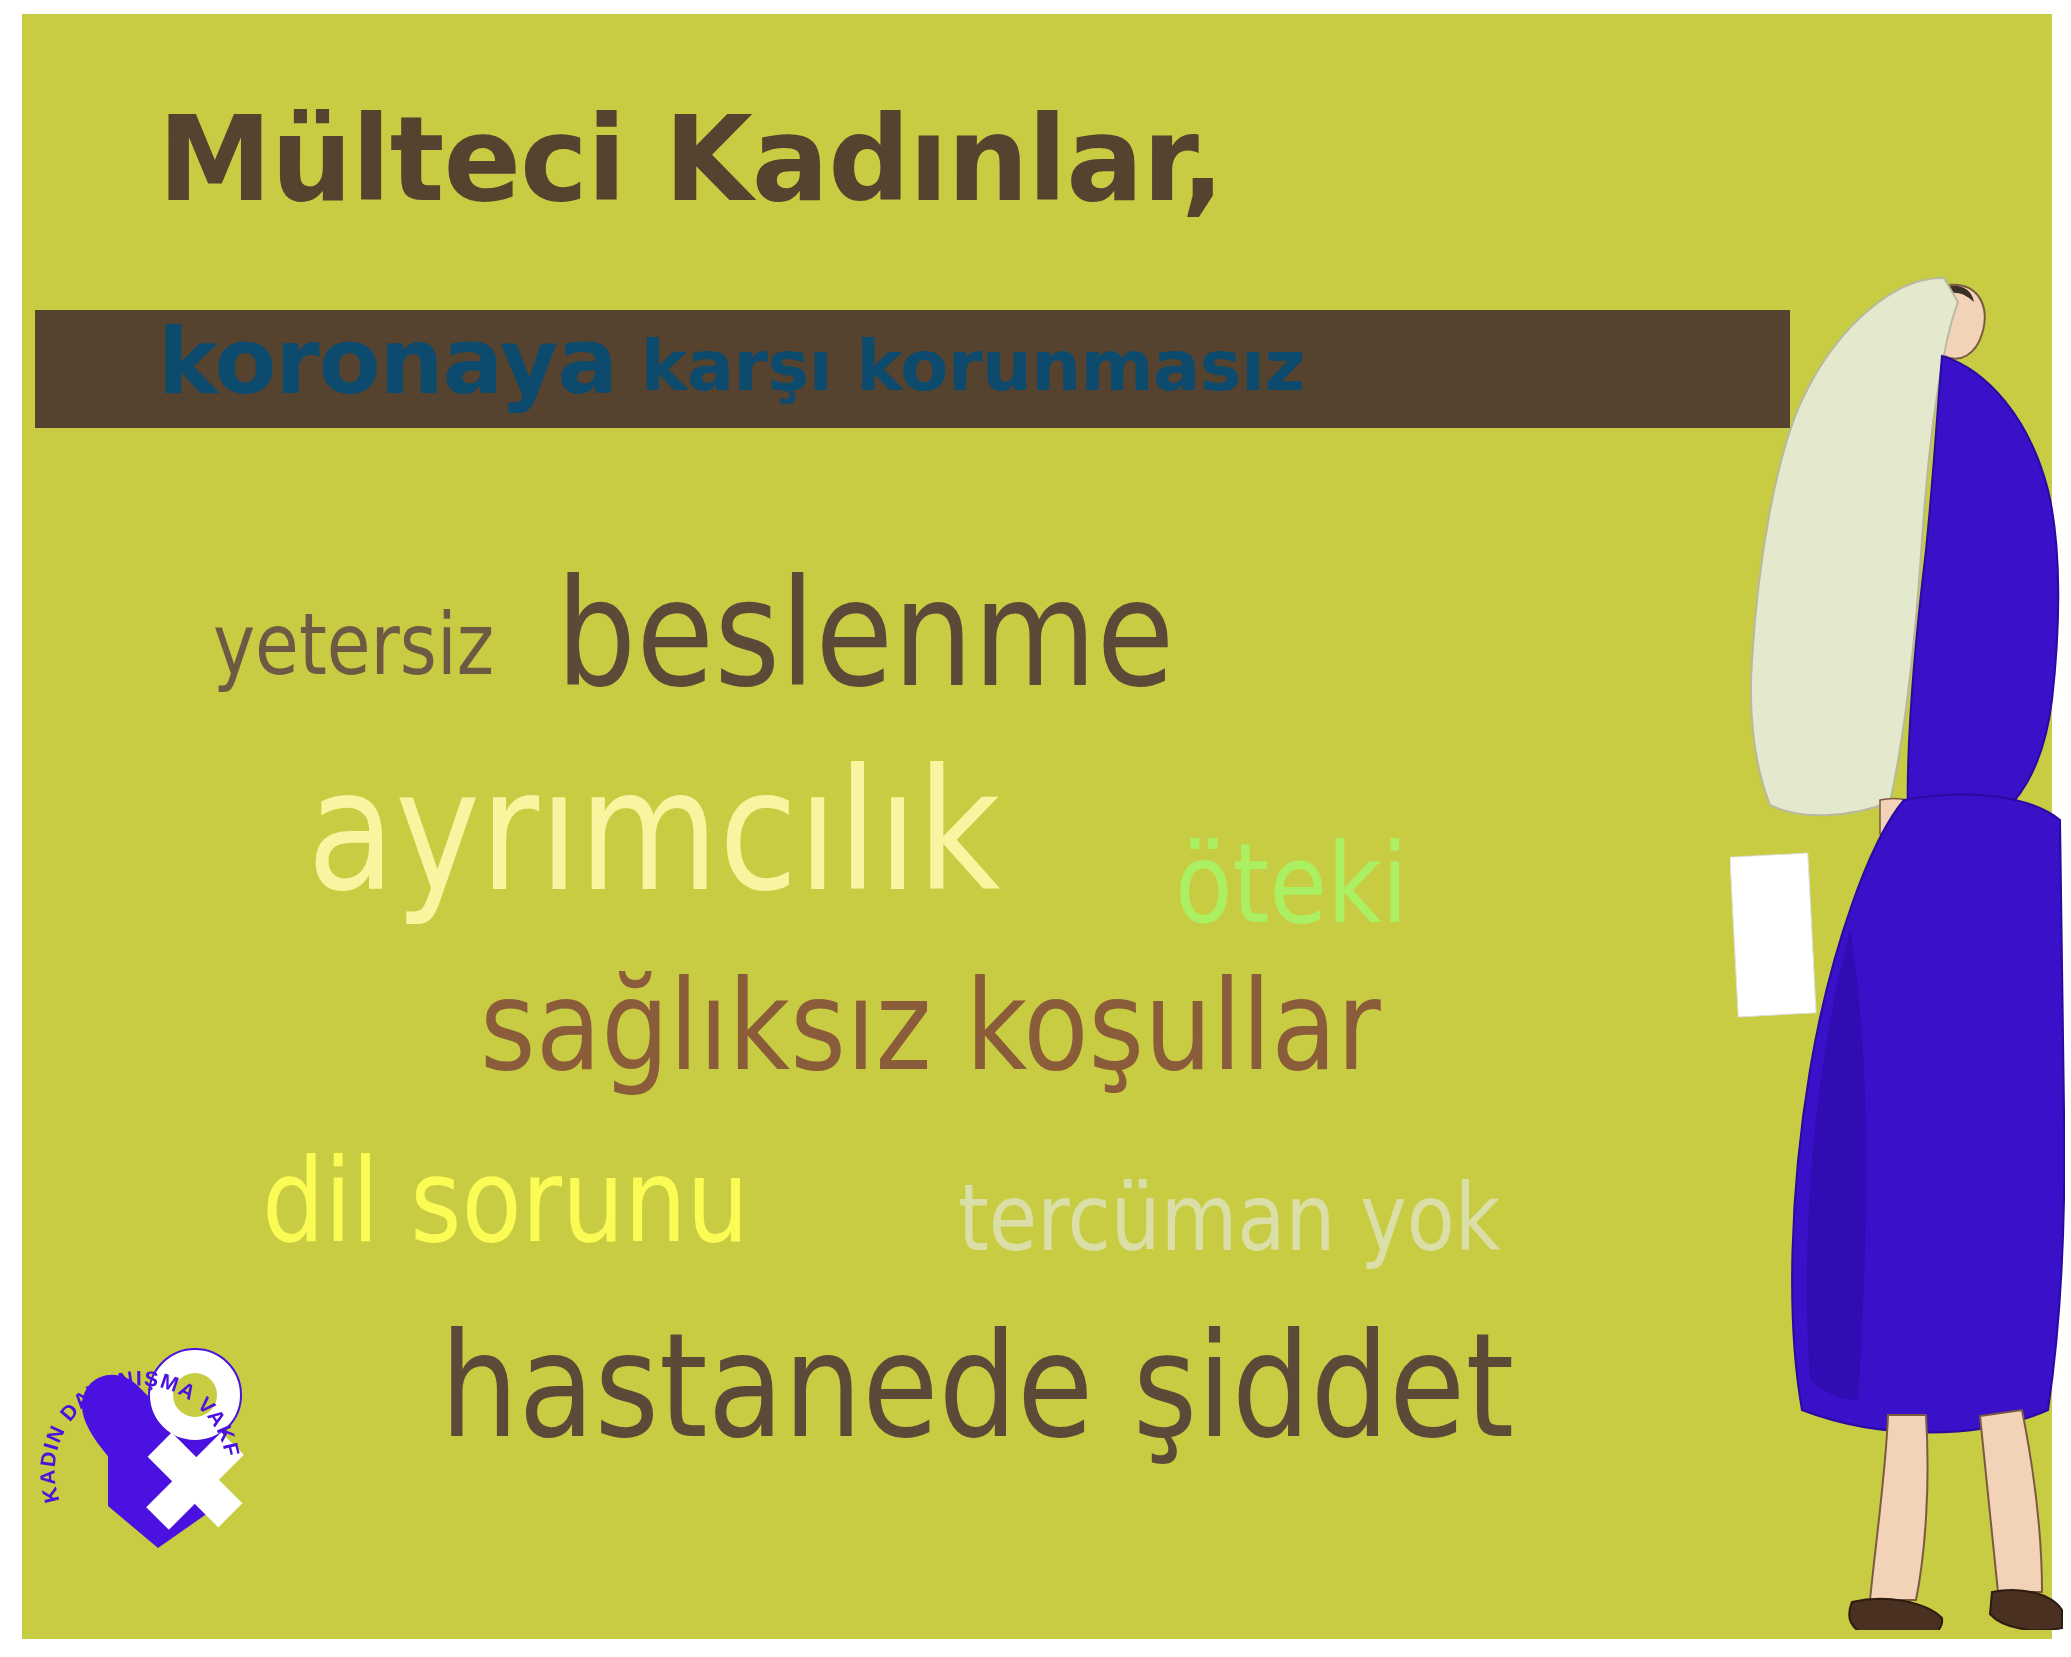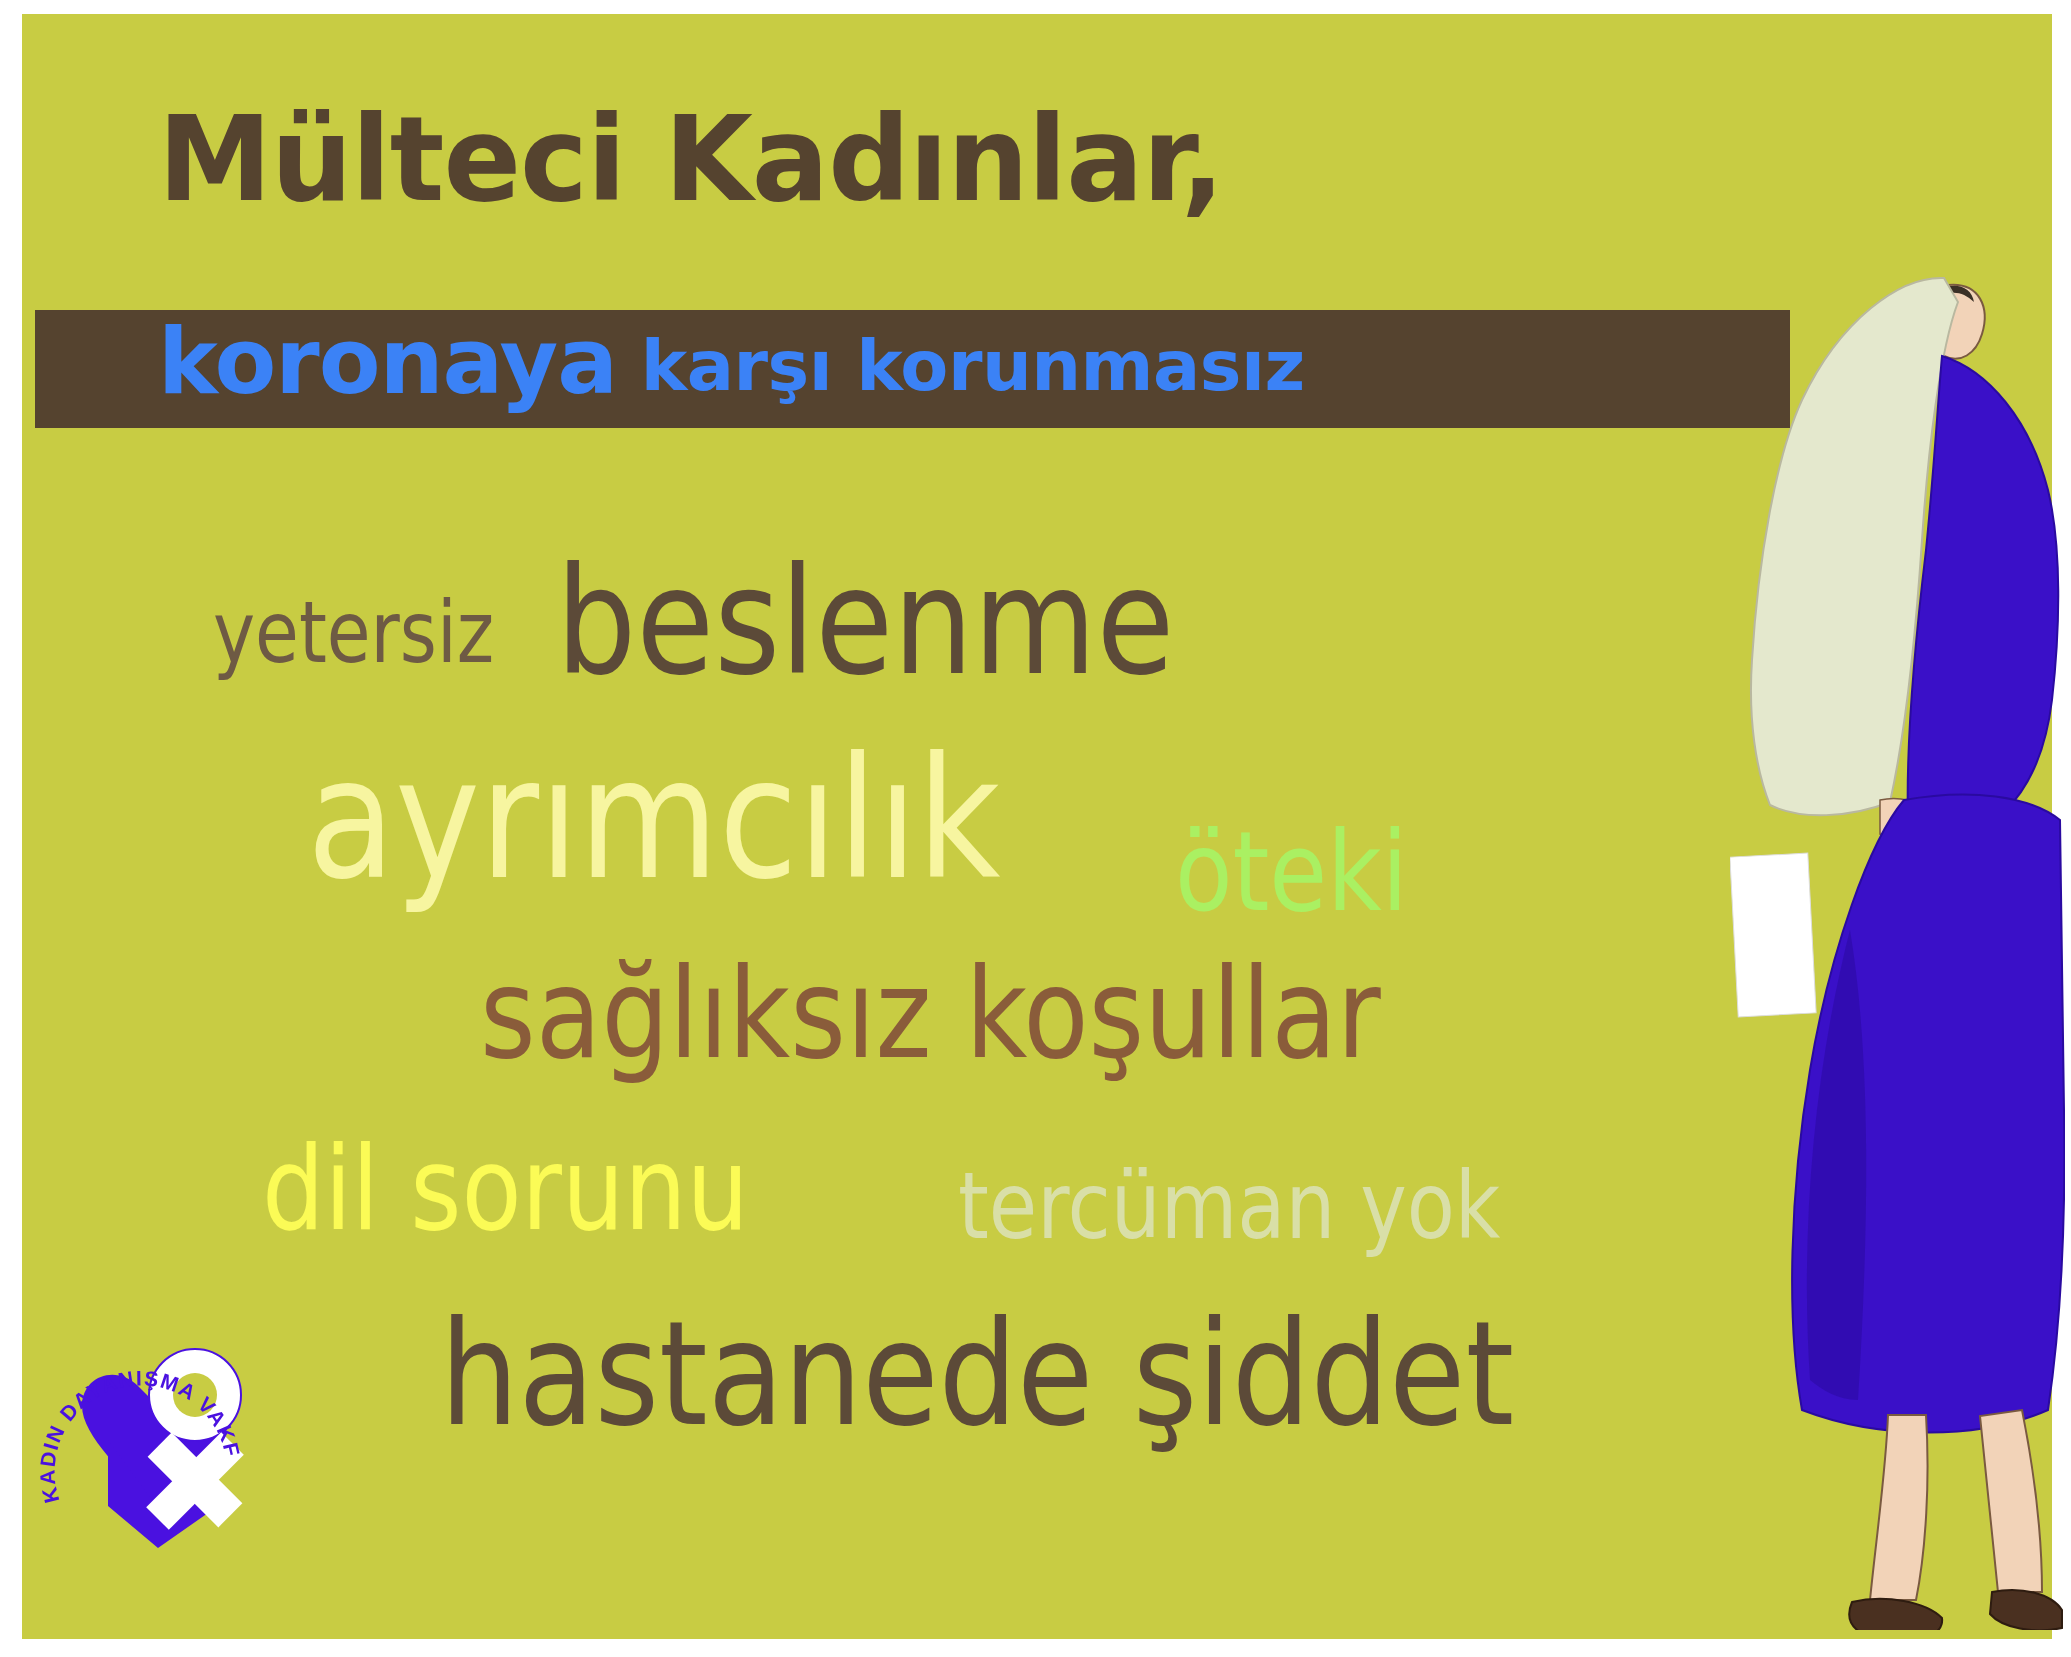--- a/index.html
+++ b/index.html
@@ -56,40 +56,40 @@
     width: 1755px;
     height: 118px;
     background: #55432f;
   }
   .banner-text {
     position: absolute;
     left: 158px;
     top: 317px;
     white-space: nowrap;
     line-height: 1;
-    color: #3b82f6;
+    color: #0c4a6e;
     font-family: "DejaVu Sans", sans-serif;
   }
   .banner-bold {
     font-weight: bold;
     font-size: 90px;
     letter-spacing: -1px;
   }
   .banner-regular {
     font-weight: bold;
     font-size: 70px;
     letter-spacing: -0.5px;
     vertical-align: 3px;
   }
 
   
   .cloud {
     position: absolute;
     left: 0;
-    top: 0;
+    top: 12px;
     width: 2071px;
     height: 1220px;
     pointer-events: none;
   }
   .word {
     position: absolute;
     white-space: nowrap;
     line-height: 0.95;
     font-family: "Liberation Sans Narrow", "DejaVu Sans Condensed", "Liberation Sans", sans-serif;
     font-stretch: condensed;

